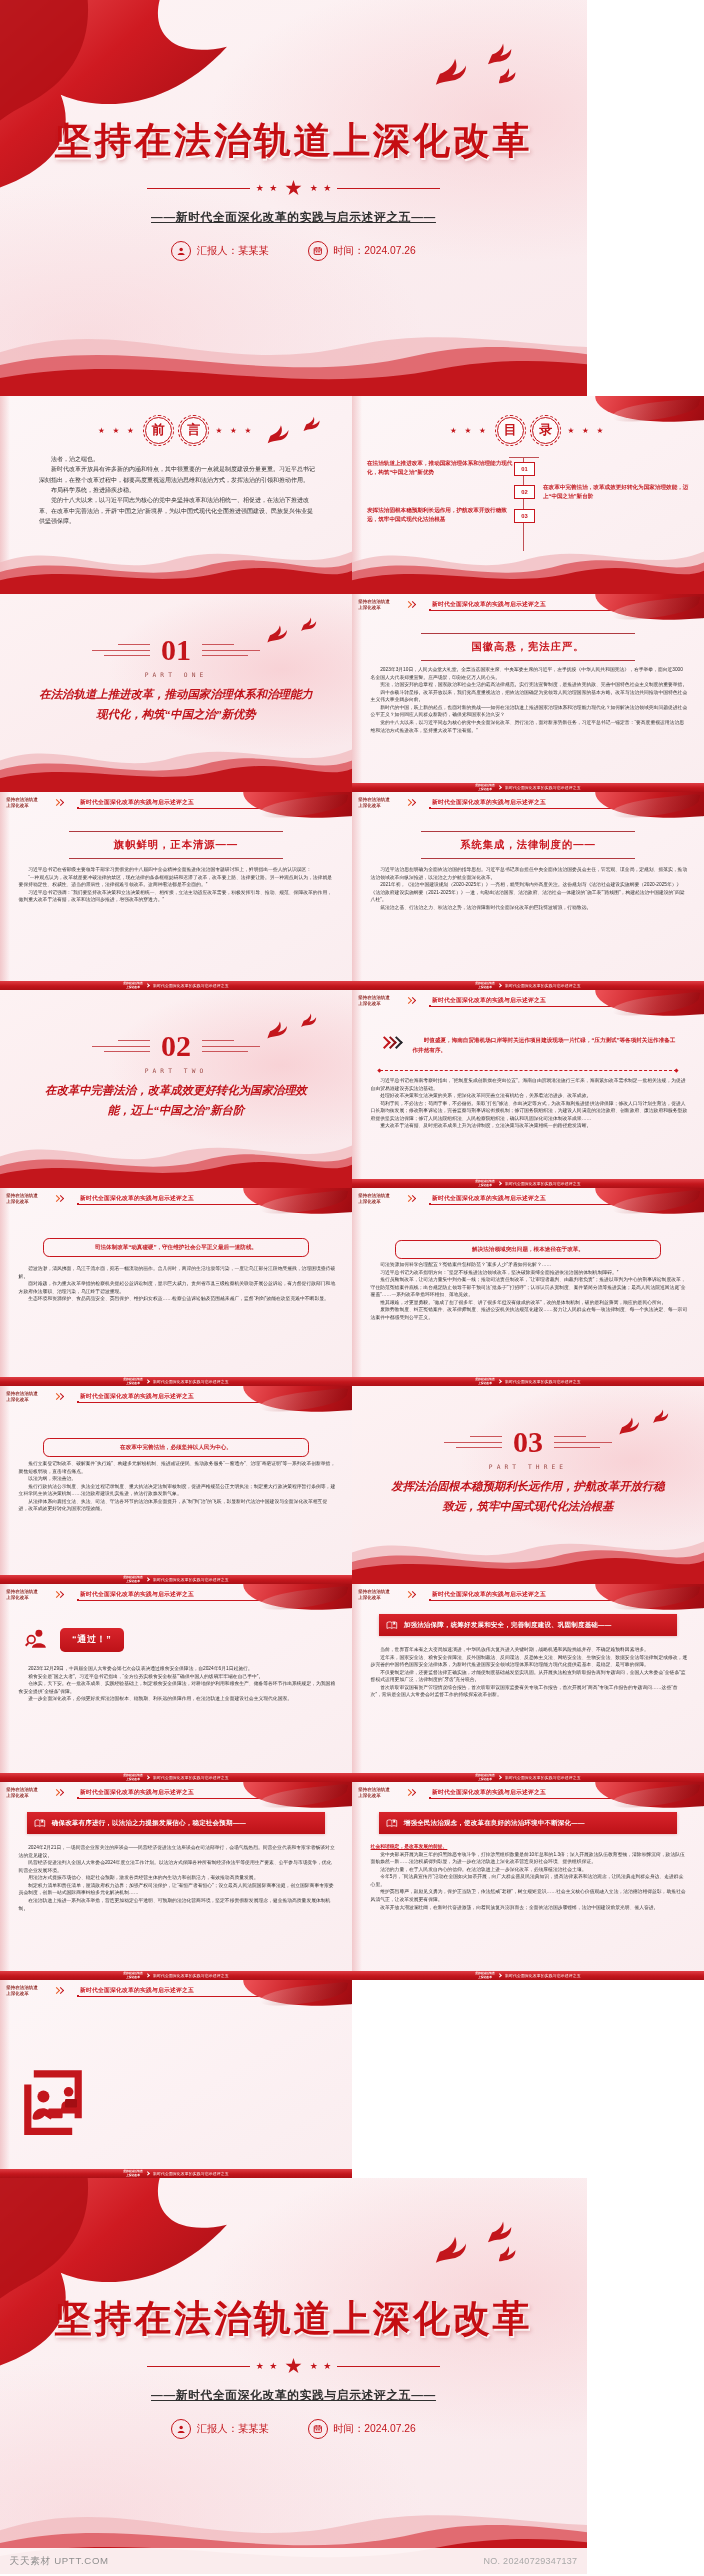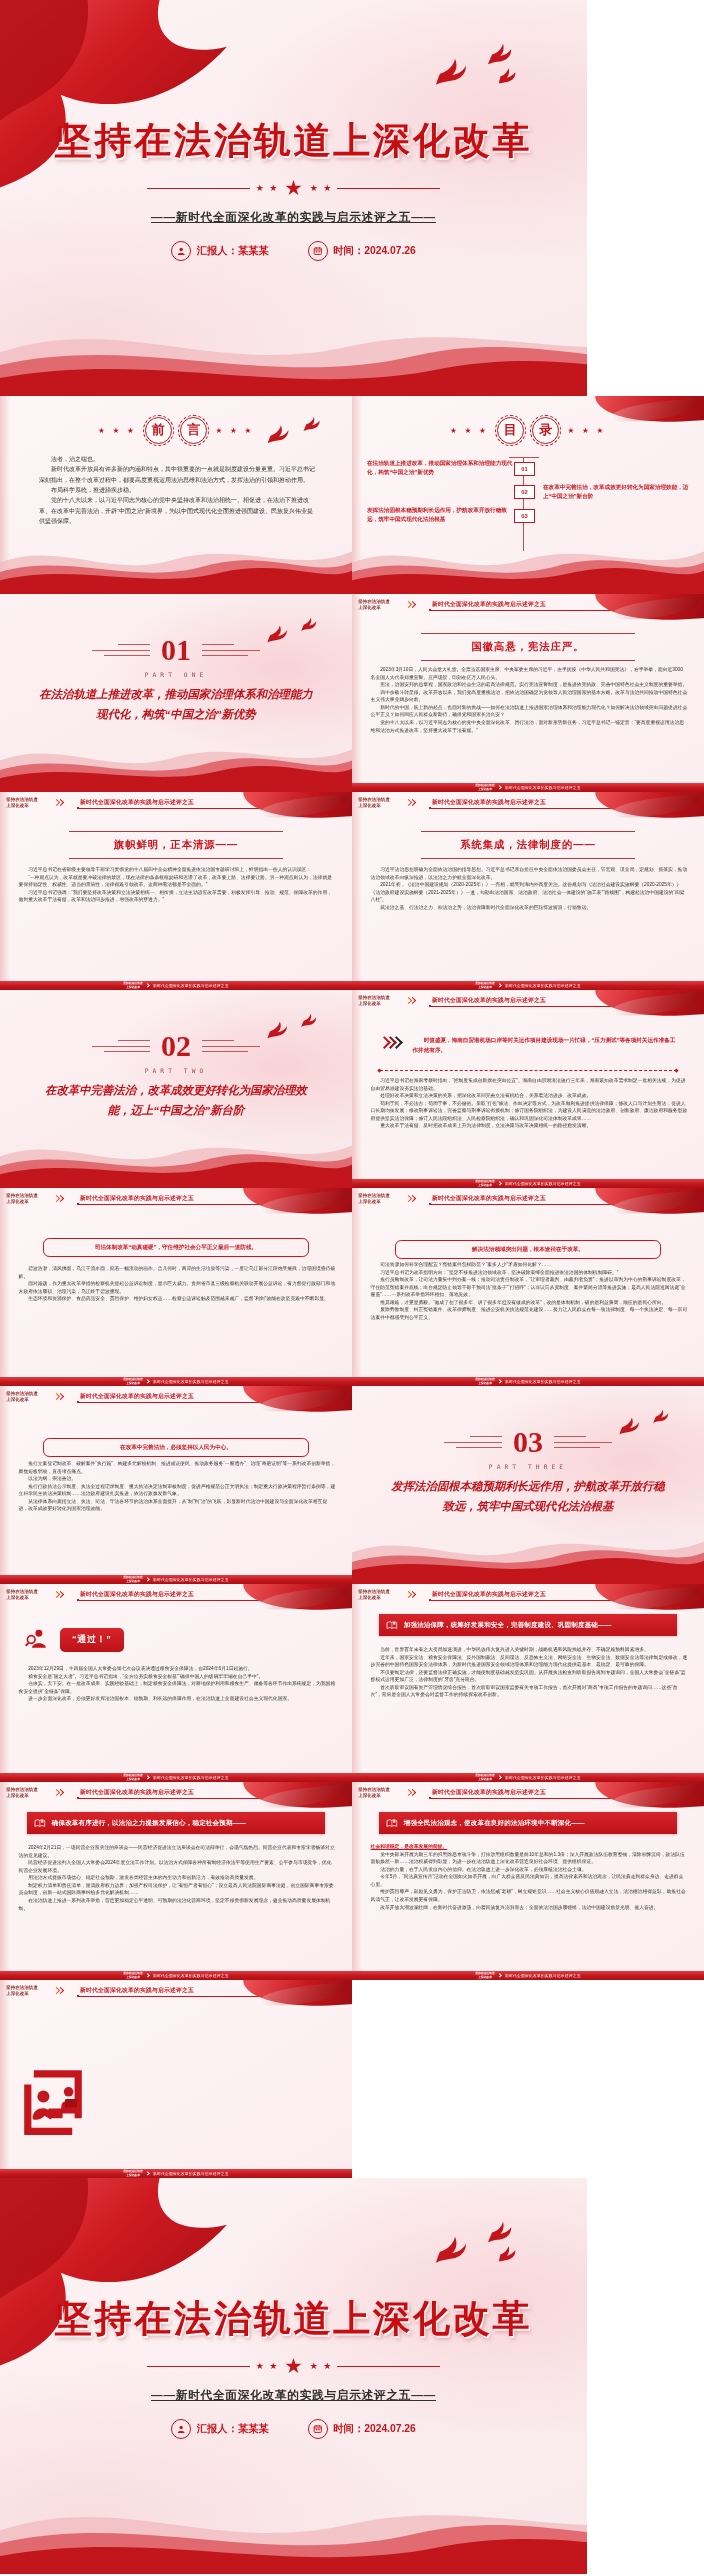--- a/index.html
+++ b/index.html
@@ -15,21 +15,21 @@
   .silk{position:absolute;left:0;top:0;pointer-events:none;}
   .cover-title{position:absolute;left:0;right:0;top:116px;text-align:center;
     font-size:37px;font-weight:900;color:#c50d12;letter-spacing:2.8px;
     text-shadow:1.4px 2.1px 0 rgba(255,255,255,.8),2.1px 3.4px 4.1px rgba(150,20,25,.35);}
   .star-div{position:absolute;left:0;right:0;top:178px;display:flex;align-items:center;justify-content:center;gap:5.5px;color:#c3161c;}
   .star-div .ln{width:103px;height:0.7px;background:#c3161c;}
   .star-div .s{font-size:9px;line-height:1;}
   .star-div .s.big{font-size:20.6px;margin:0 1.4px;}
   .cover-sub{position:absolute;left:0;right:0;top:210px;text-align:center;font-size:11.7px;font-weight:bold;color:#303030;letter-spacing:0.7px;text-decoration:underline;}
   .cover-meta{position:absolute;left:0;right:0;top:241px;display:flex;justify-content:center;gap:39px;}
-  .meta-item{display:flex;align-items:center;gap:5.5px;color:#c3161c;font-size:10.3px;font-weight:bold;}
+  .meta-item{display:flex;align-items:center;gap:5.5px;color:#c3161c;font-size:10.3px;font-weight:normal;}
   .meta-ic{width:18px;height:18px;border:1.1px solid #c3161c;border-radius:50%;display:flex;align-items:center;justify-content:center;flex:0 0 auto;}
   .cover .waves{position:absolute;left:0;bottom:0;width:705px;height:103px;}
   .doves{position:absolute;}
 
   
   .grid{display:grid;grid-template-columns:352px 352px;}
   .slide{width:352px;height:198px;position:relative;overflow:hidden;
     background:linear-gradient(150deg,#fdf6f7 0%,#fcf1f3 55%,#faedef 100%);}
   .slide.blank{background:#fff;}
   .slide::before{content:"";position:absolute;left:0;top:0;bottom:0;width:9.6px;
@@ -800,16 +800,20 @@
             </svg>
         </span>
         <span>时间：2024.07.26</span>
       </div>
     </div>
     <svg class="waves" viewBox="0 0 1024 160" preserveAspectRatio="none">
       <path d="M0,92 C180,30 310,132 512,82 C700,38 855,122 1024,62 L1024,160 L0,160 Z" fill="#f0b9be" opacity=".75"></path>
       <path d="M0,112 C205,62 385,152 605,97 C785,55 905,132 1024,87 L1024,160 L0,160 Z" fill="#dd5a61" opacity=".85"></path>
       <path d="M0,132 C225,88 425,166 645,117 C825,82 945,142 1024,112 L1024,160 L0,160 Z" fill="#c3161c"></path>
     </svg>
+    <div class="wm">
+      <span class="wm-brand">天天素材 UPTT.COM</span>
+      <span class="wm-serial">NO. 20240729347137</span>
+    </div>
   </div>
 
 </div>
 
 
 </body></html>

